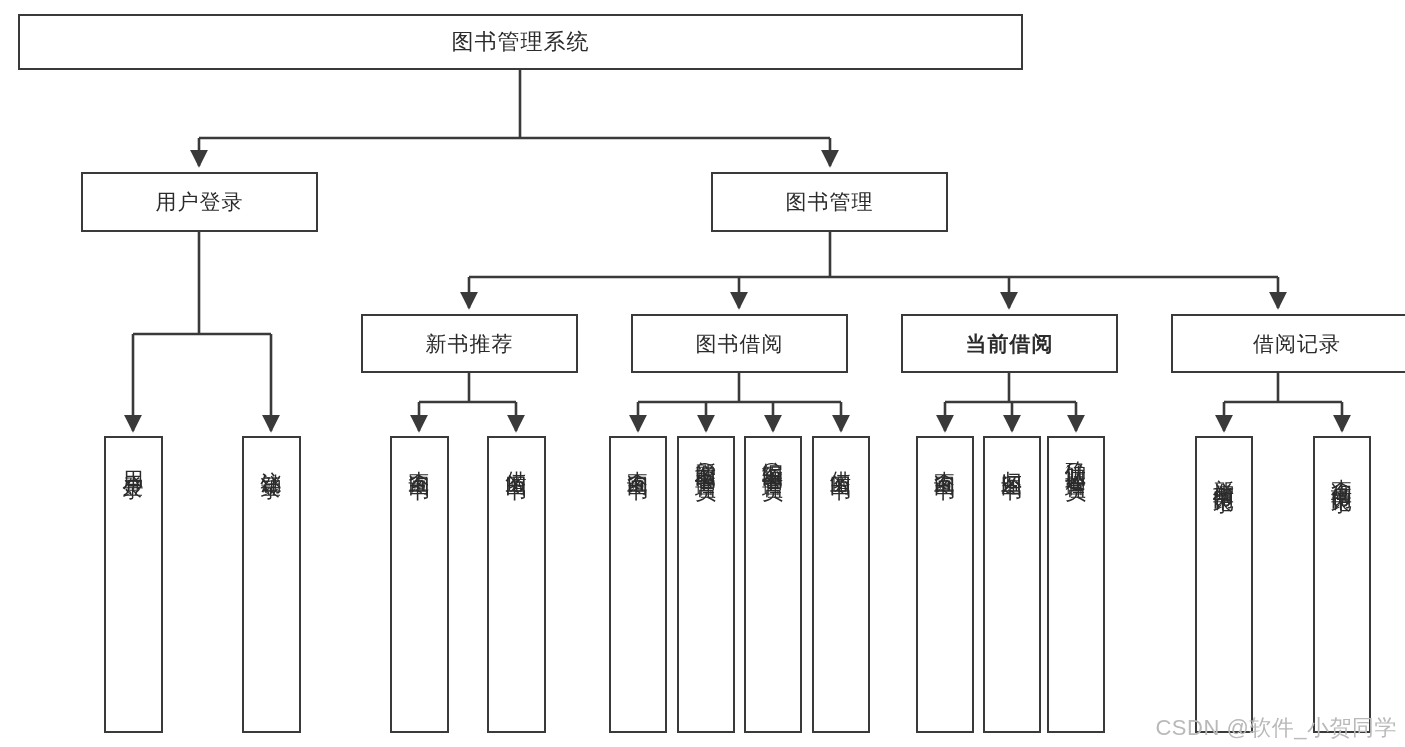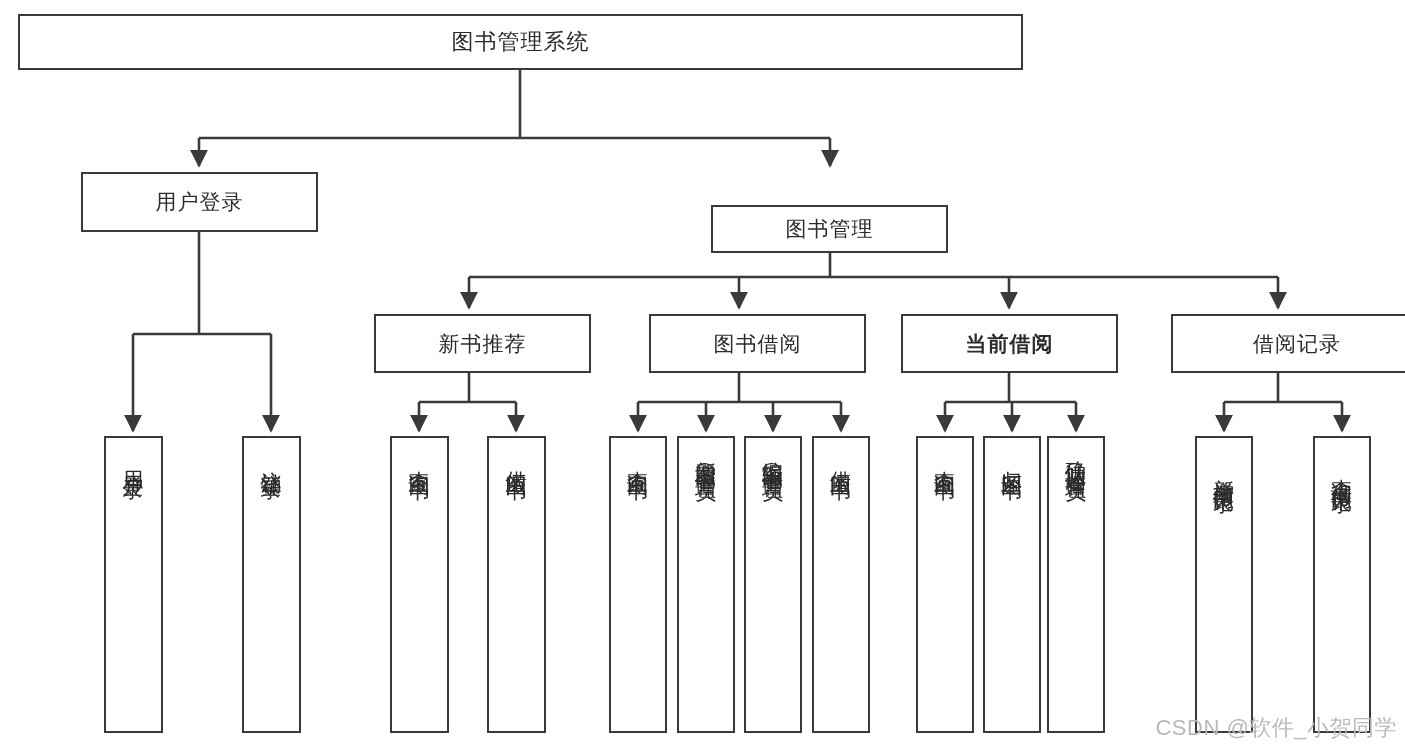--- a/index.html
+++ b/index.html
@@ -111,29 +111,29 @@
   </svg>
 
   <div class="node horiz root" style="left:18px;top:14px;width:1005px;height:56px;">
     <span class="lbl">图书管理系统</span>
   </div>
 
   <div class="node horiz" style="left:81px;top:172px;width:237px;height:60px;">
     <span class="lbl">用户登录</span>
   </div>
 
-  <div class="node horiz" style="left:711px;top:172px;width:237px;height:48px;margin-top:33px;">
+  <div class="node horiz" style="left:711px;top:172px;width:237px;height:60px;">
     <span class="lbl">图书管理</span>
   </div>
 
-  <div class="node horiz" style="left:361px;top:314px;width:217px;height:59px;margin-left:13px;">
+  <div class="node horiz" style="left:361px;top:314px;width:217px;height:59px;">
     <span class="lbl">新书推荐</span>
   </div>
 
-  <div class="node horiz" style="left:631px;top:314px;width:217px;height:59px;margin-left:18px;">
+  <div class="node horiz" style="left:631px;top:314px;width:217px;height:59px;">
     <span class="lbl">图书借阅</span>
   </div>
 
   <div class="node horiz" style="left:901px;top:314px;width:217px;height:59px;font-weight:bold;">
     <span class="lbl">当前借阅</span>
   </div>
 
   <div class="node horiz" style="left:1171px;top:314px;width:252px;height:59px;">
     <span class="lbl">借阅记录</span>
   </div>

